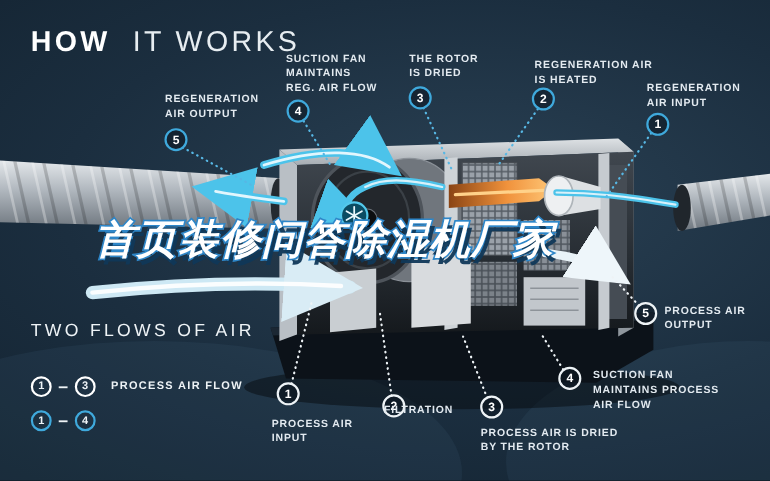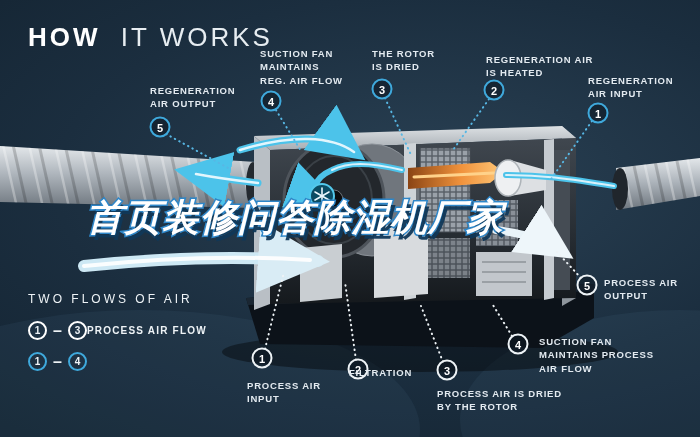--- a/index.html
+++ b/index.html
@@ -22,28 +22,28 @@
     font-weight:700;letter-spacing:.8px;line-height:1.4;white-space:pre-line}
 
   .badge{position:absolute;z-index:4;width:21px;height:21px;border-radius:50%;
     border:2px solid #fff;box-sizing:border-box;display:flex;align-items:center;
     justify-content:center;font-size:11px;font-weight:700;color:#fff;
     background:rgba(12,24,34,.55);transform:translate(-50%,-50%)}
   .badge.regeneration{border-color:#3fa9dc}
   .badge.process{border-color:#eef3f6}
 
   .legend{position:absolute;left:28px;top:292px;z-index:4;color:#eef3f6}
-  .legend-heading{font-size:12px;font-weight:400;letter-spacing:3px;margin-bottom:15px}
+  .legend-heading{font-size:16px;font-weight:400;letter-spacing:3px;margin-bottom:32px}
   .legend-row{display:flex;align-items:center;margin-top:12px}
   .legend-circle{width:19px;height:19px;border-radius:50%;border:2px solid #fff;
     box-sizing:border-box;display:flex;align-items:center;justify-content:center;
     font-size:10px;font-weight:700}
   .legend-row.regeneration .legend-circle{border-color:#3fa9dc}
   .legend-dash{margin:0 6px;font-weight:700}
-  .legend-text{font-size:10px;font-weight:700;letter-spacing:1.2px}
+  .legend-text{margin-left:14px;font-size:10px;font-weight:700;letter-spacing:1.2px}
 
   .watermark{position:absolute;left:86px;top:193px;z-index:5;
     font-size:37px;font-weight:700;font-style:italic;letter-spacing:1px;
     color:#ffffff;white-space:nowrap;
     -webkit-text-stroke:3px #2e86c8;paint-order:stroke fill;
     text-shadow:3px 5px 0 rgba(16,56,88,.95)}
 </style>
 </head>
 <body>
 

